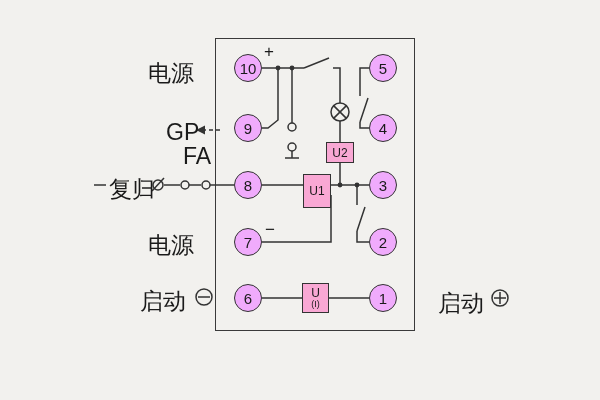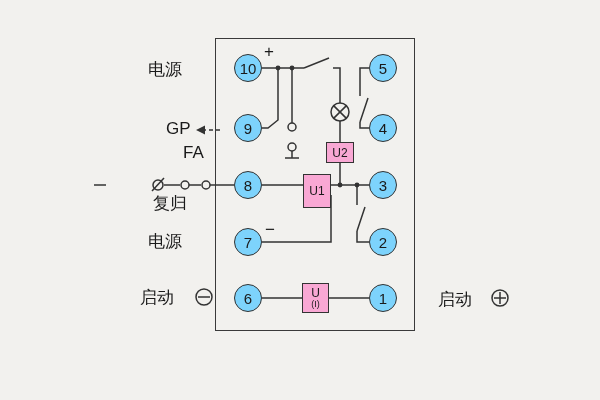--- a/index.html
+++ b/index.html
@@ -9,30 +9,30 @@
     position: relative; width: 600px; height: 400px;
     background: #f2f1ee; overflow: hidden; color:#1a1a1a;
   }
   .frame {
     position: absolute; left:215px; top:38px; width:200px; height:293px;
     border: 1.6px solid #3a3a3a; z-index: 1; background: transparent;
   }
   svg.wiring { position:absolute; left:0; top:0; z-index:2; }
   .terminal {
     position: absolute; width:28px; height:28px; border:1.6px solid #333;
-    border-radius: 50%; background:#7dd3fc; display:flex; align-items:center;
+    border-radius: 50%; background:#f0abfc; display:flex; align-items:center;
     justify-content:center; font-size:15px; z-index:3;
   }
   .ubox {
     position:absolute; border:1.5px solid #333; background:#f9a8d4;
     display:flex; flex-direction:column; align-items:center; justify-content:center;
     font-size:12px; z-index:3; line-height:1;
   }
   .ubox .sub { font-size:9px; margin-top:1px; }
-  .label { position:absolute; font-size:17px; z-index:3; white-space:nowrap; }
+  .label { position:absolute; font-size:23px; z-index:3; white-space:nowrap; }
   .mark { position:absolute; z-index:3; font-size:17px; }
   .title { position:absolute; left:232px; top:342px; font-size:21px; letter-spacing:1px; z-index:3; }
 </style>
 </head>
 <body>
 
 <div class="canvas">
 
   <div class="frame"></div>
 
@@ -128,19 +128,19 @@
     <span>U</span>
     <span class="sub">(I)</span>
   </div>
 
   <span class="mark" style="left:264px; top:42px;">+</span>
   <span class="mark" style="left:265px; top:220px;">−</span>
 
   <span class="label" style="left:148px; top:58px;">电源</span>
   <span class="label" style="left:166px; top:119px;">GP</span>
   <span class="label" style="left:183px; top:143px;text-align:right;">FA</span>
-  <span class="label" style="left:109px; top:192px;margin-left:44px;">复归</span>
+  <span class="label" style="left:109px; top:174px;">复归</span>
   <span class="label" style="left:148px; top:230px;">电源</span>
   <span class="label" style="left:140px; top:286px;">启动</span>
   <span class="label" style="left:438px; top:288px;">启动</span>
 
 
 </div>
 
 </body></html>

